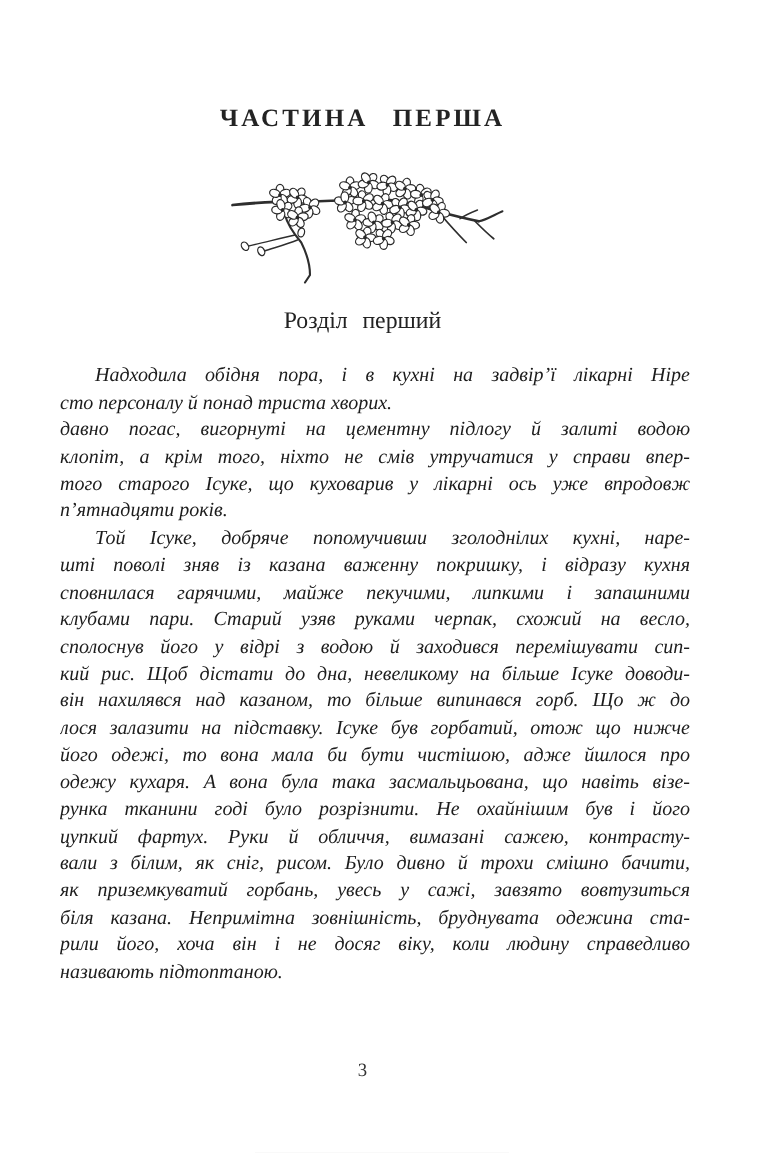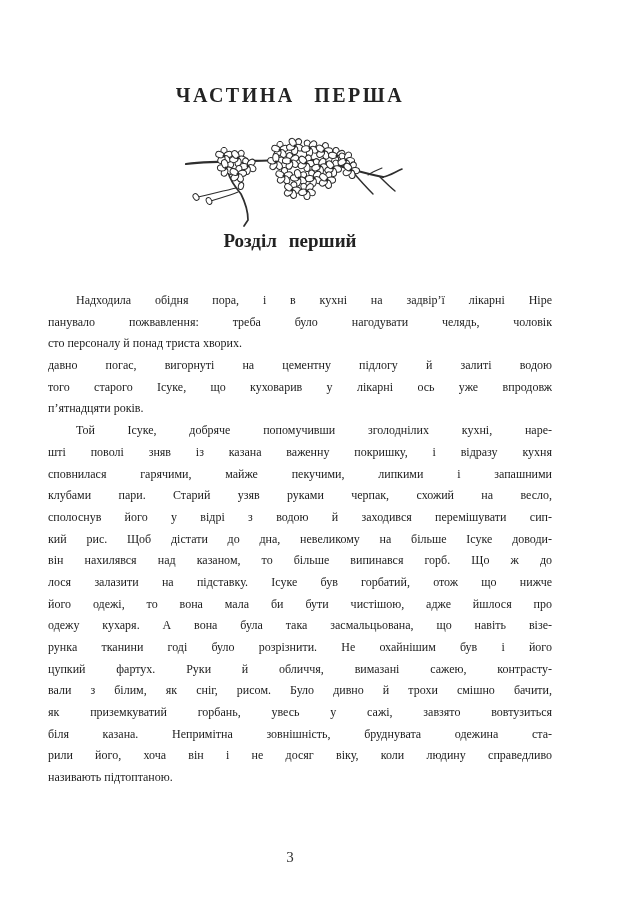--- a/index.html
+++ b/index.html
@@ -7,26 +7,26 @@
   .page {
     position:relative; width:617px; height:922px; margin:0 auto;
     background:#ffffff; color:#1d1d1d; overflow:hidden;
   }
   .centerband { position:absolute; left:0; width:580px; text-align:center; }
   .part-title {
     top:84px; font-size:20px; font-weight:700; letter-spacing:2.5px;
     word-spacing:12px; color:#232323;
   }
   .chapter-title {
-    top:230px; font-size:19px; font-weight:700; word-spacing:7px; color:#222;
+    top:246px; font-size:19px; font-weight:400; word-spacing:7px; color:#222;
   }
   .illustration { position:absolute; left:180px; top:136px; width:230px; height:96px; }
   .bodytext {
     position:absolute; left:48px; top:290px; width:504px;
-    font-size:12px; color:#1c1c1c;
+    font-size:16px; color:#1c1c1c;font-style:italic;
   }
   .para { margin:0; padding:0; }
   .line {
     height:21.7px; line-height:21.7px; overflow:hidden;
     text-align:justify; text-align-last:justify;
   }
   .line.first { text-indent:28px; }
   .line.last { text-align-last:left; }
   .page-number { top:849px; font-size:15px; color:#333; }
 </style>
@@ -98,26 +98,26 @@
       <use href="#fl" transform="translate(171,34) rotate(25)"></use>
     </g>
   </svg>
 
   <div class="centerband chapter-title">Розділ перший</div>
 
   <div class="bodytext">
 
     <div class="para">
       <div class="line first">Надходила обідня пора, і в кухні на задвір’ї лікарні Ніре</div>
-      <div class="line">панувало пожвавлення: треба було нагодувати челядь, чоловік</div>
       <div class="line last">сто персоналу й понад триста хворих.</div>
     </div>
 
     <div class="para">
       <div class="line">давно погас, вигорнуті на цементну підлогу й залиті водою</div>
+      <div class="line">клопіт, а крім того, ніхто не смів утручатися у справи впер-</div>
       <div class="line">того старого Ісуке, що куховарив у лікарні ось уже впродовж</div>
       <div class="line last">п’ятнадцяти років.</div>
     </div>
 
     <div class="para">
       <div class="line first">Той Ісуке, добряче попомучивши зголоднілих кухні, наре-</div>
       <div class="line">шті поволі зняв із казана важенну покришку, і відразу кухня</div>
       <div class="line">сповнилася гарячими, майже пекучими, липкими і запашними</div>
       <div class="line">клубами пари. Старий узяв руками черпак, схожий на весло,</div>
       <div class="line">сполоснув його у відрі з водою й заходився перемішувати сип-</div>

